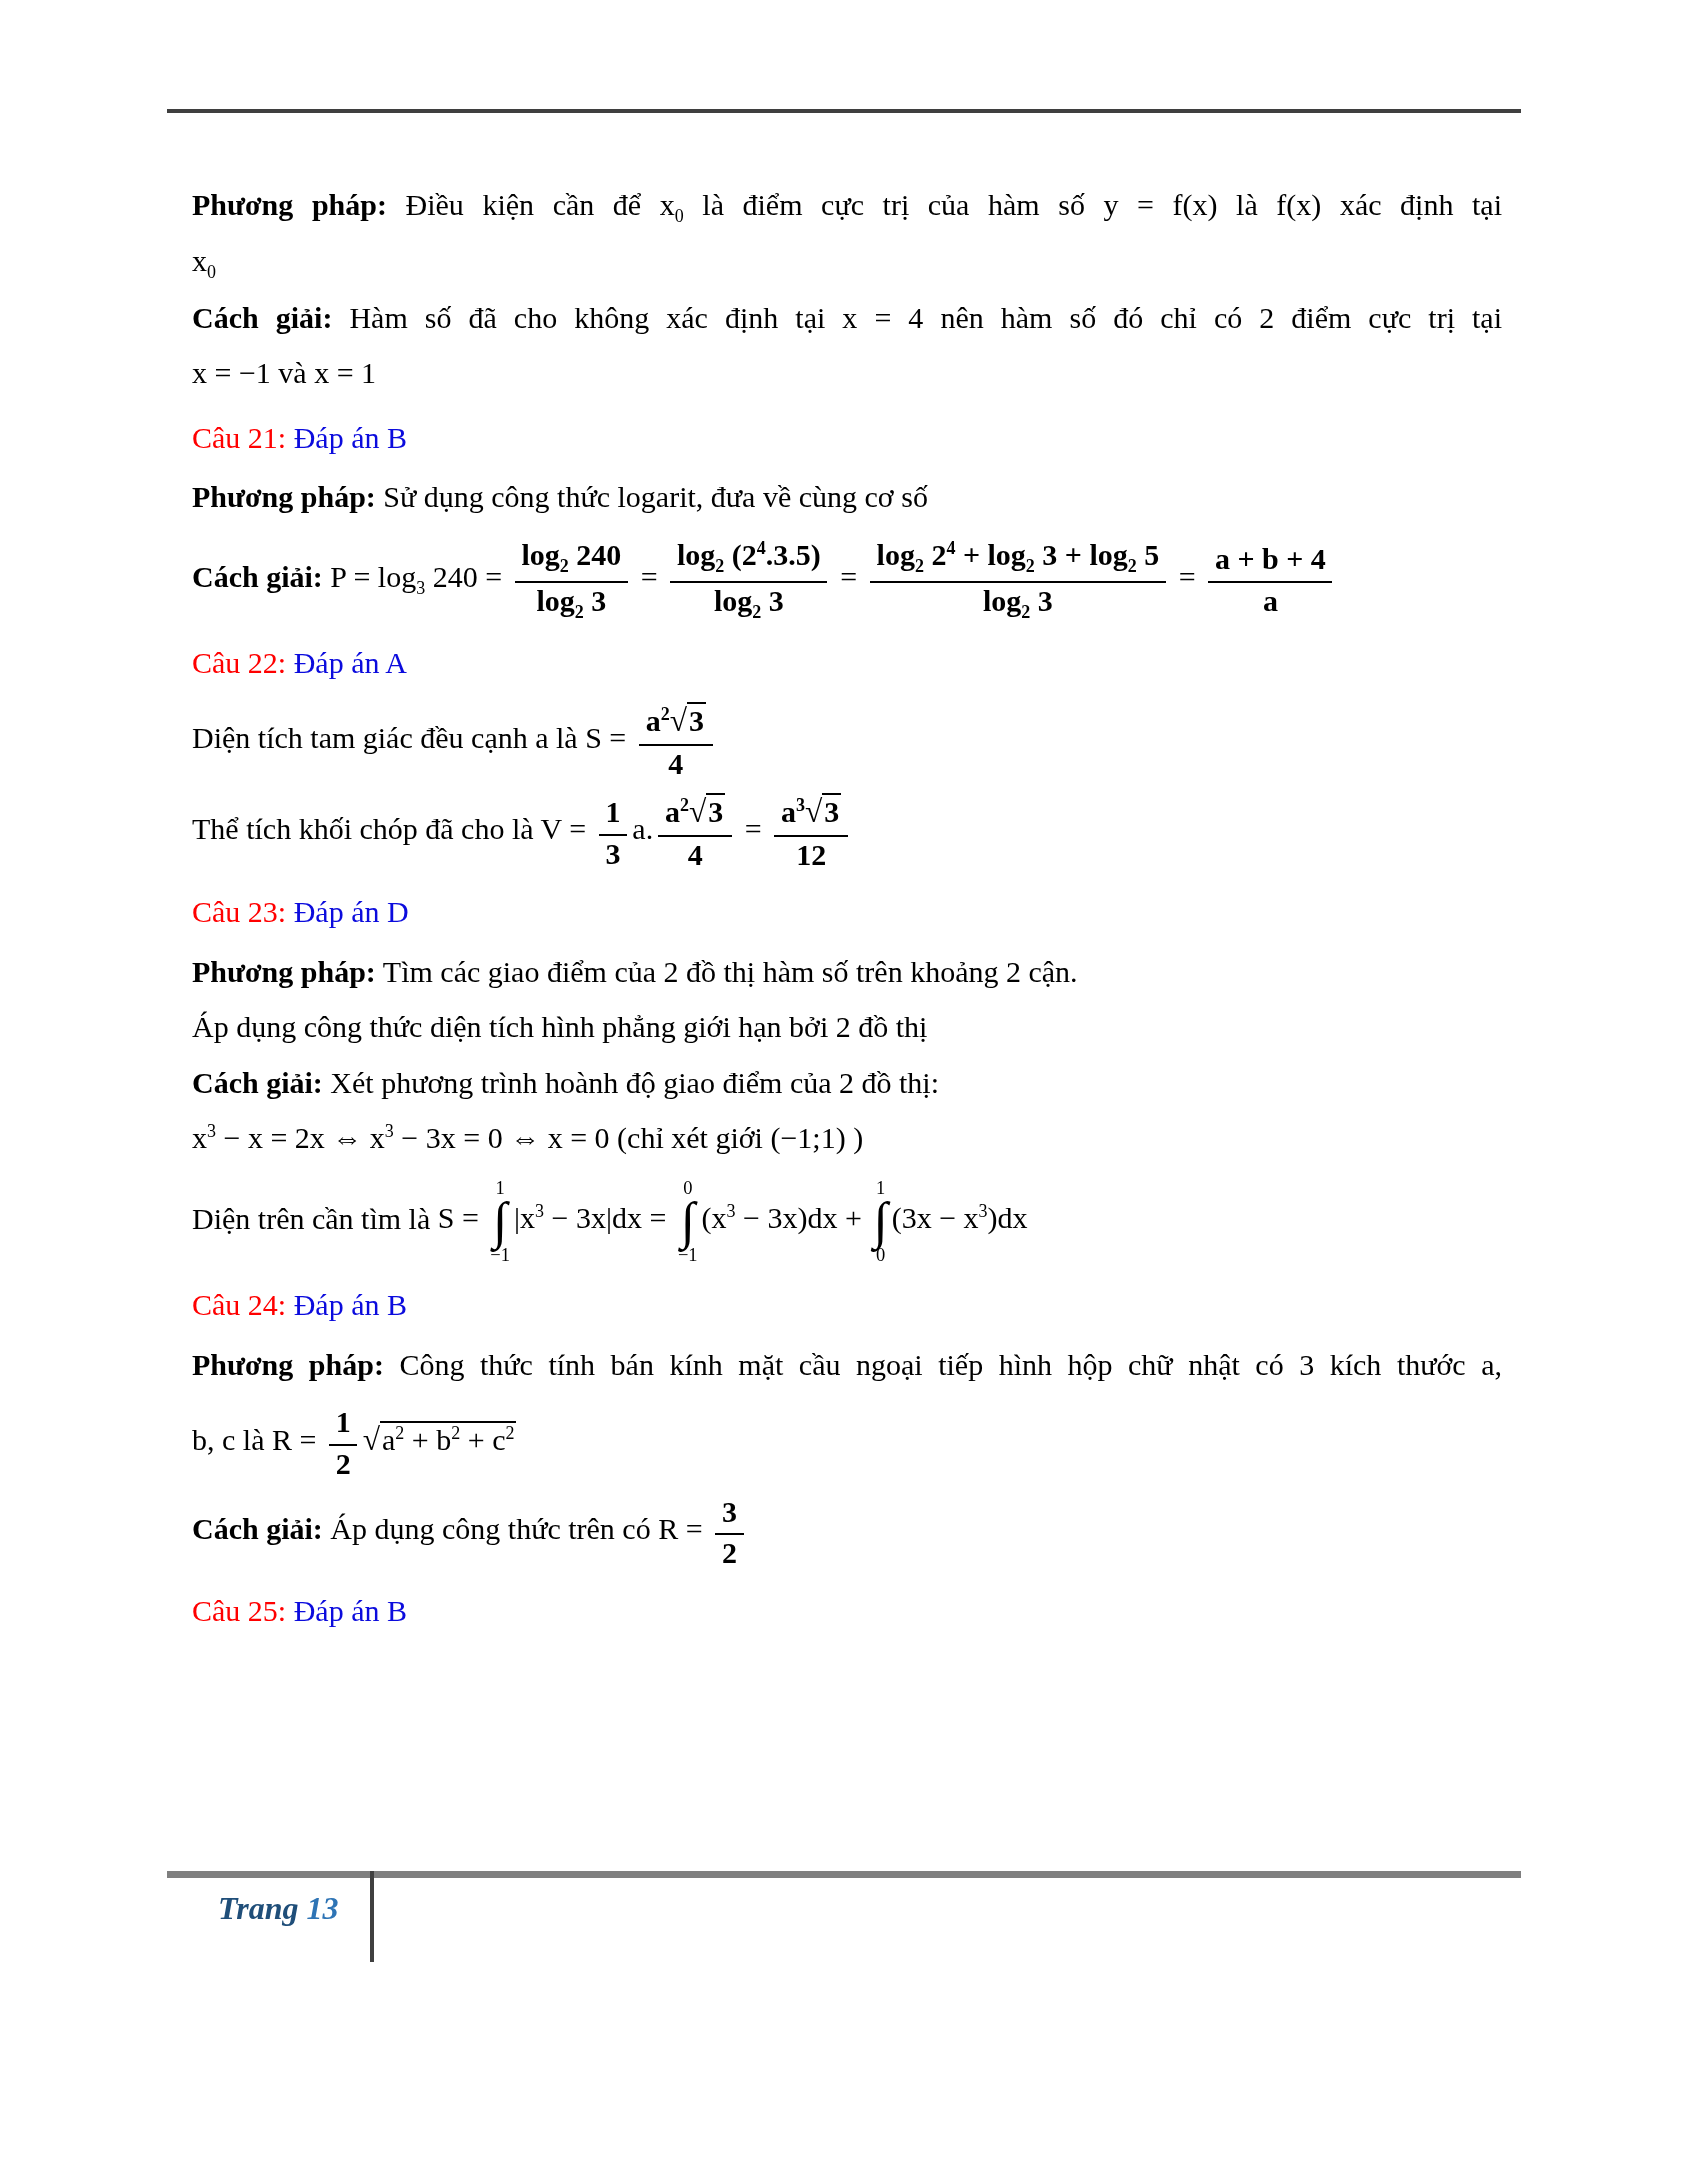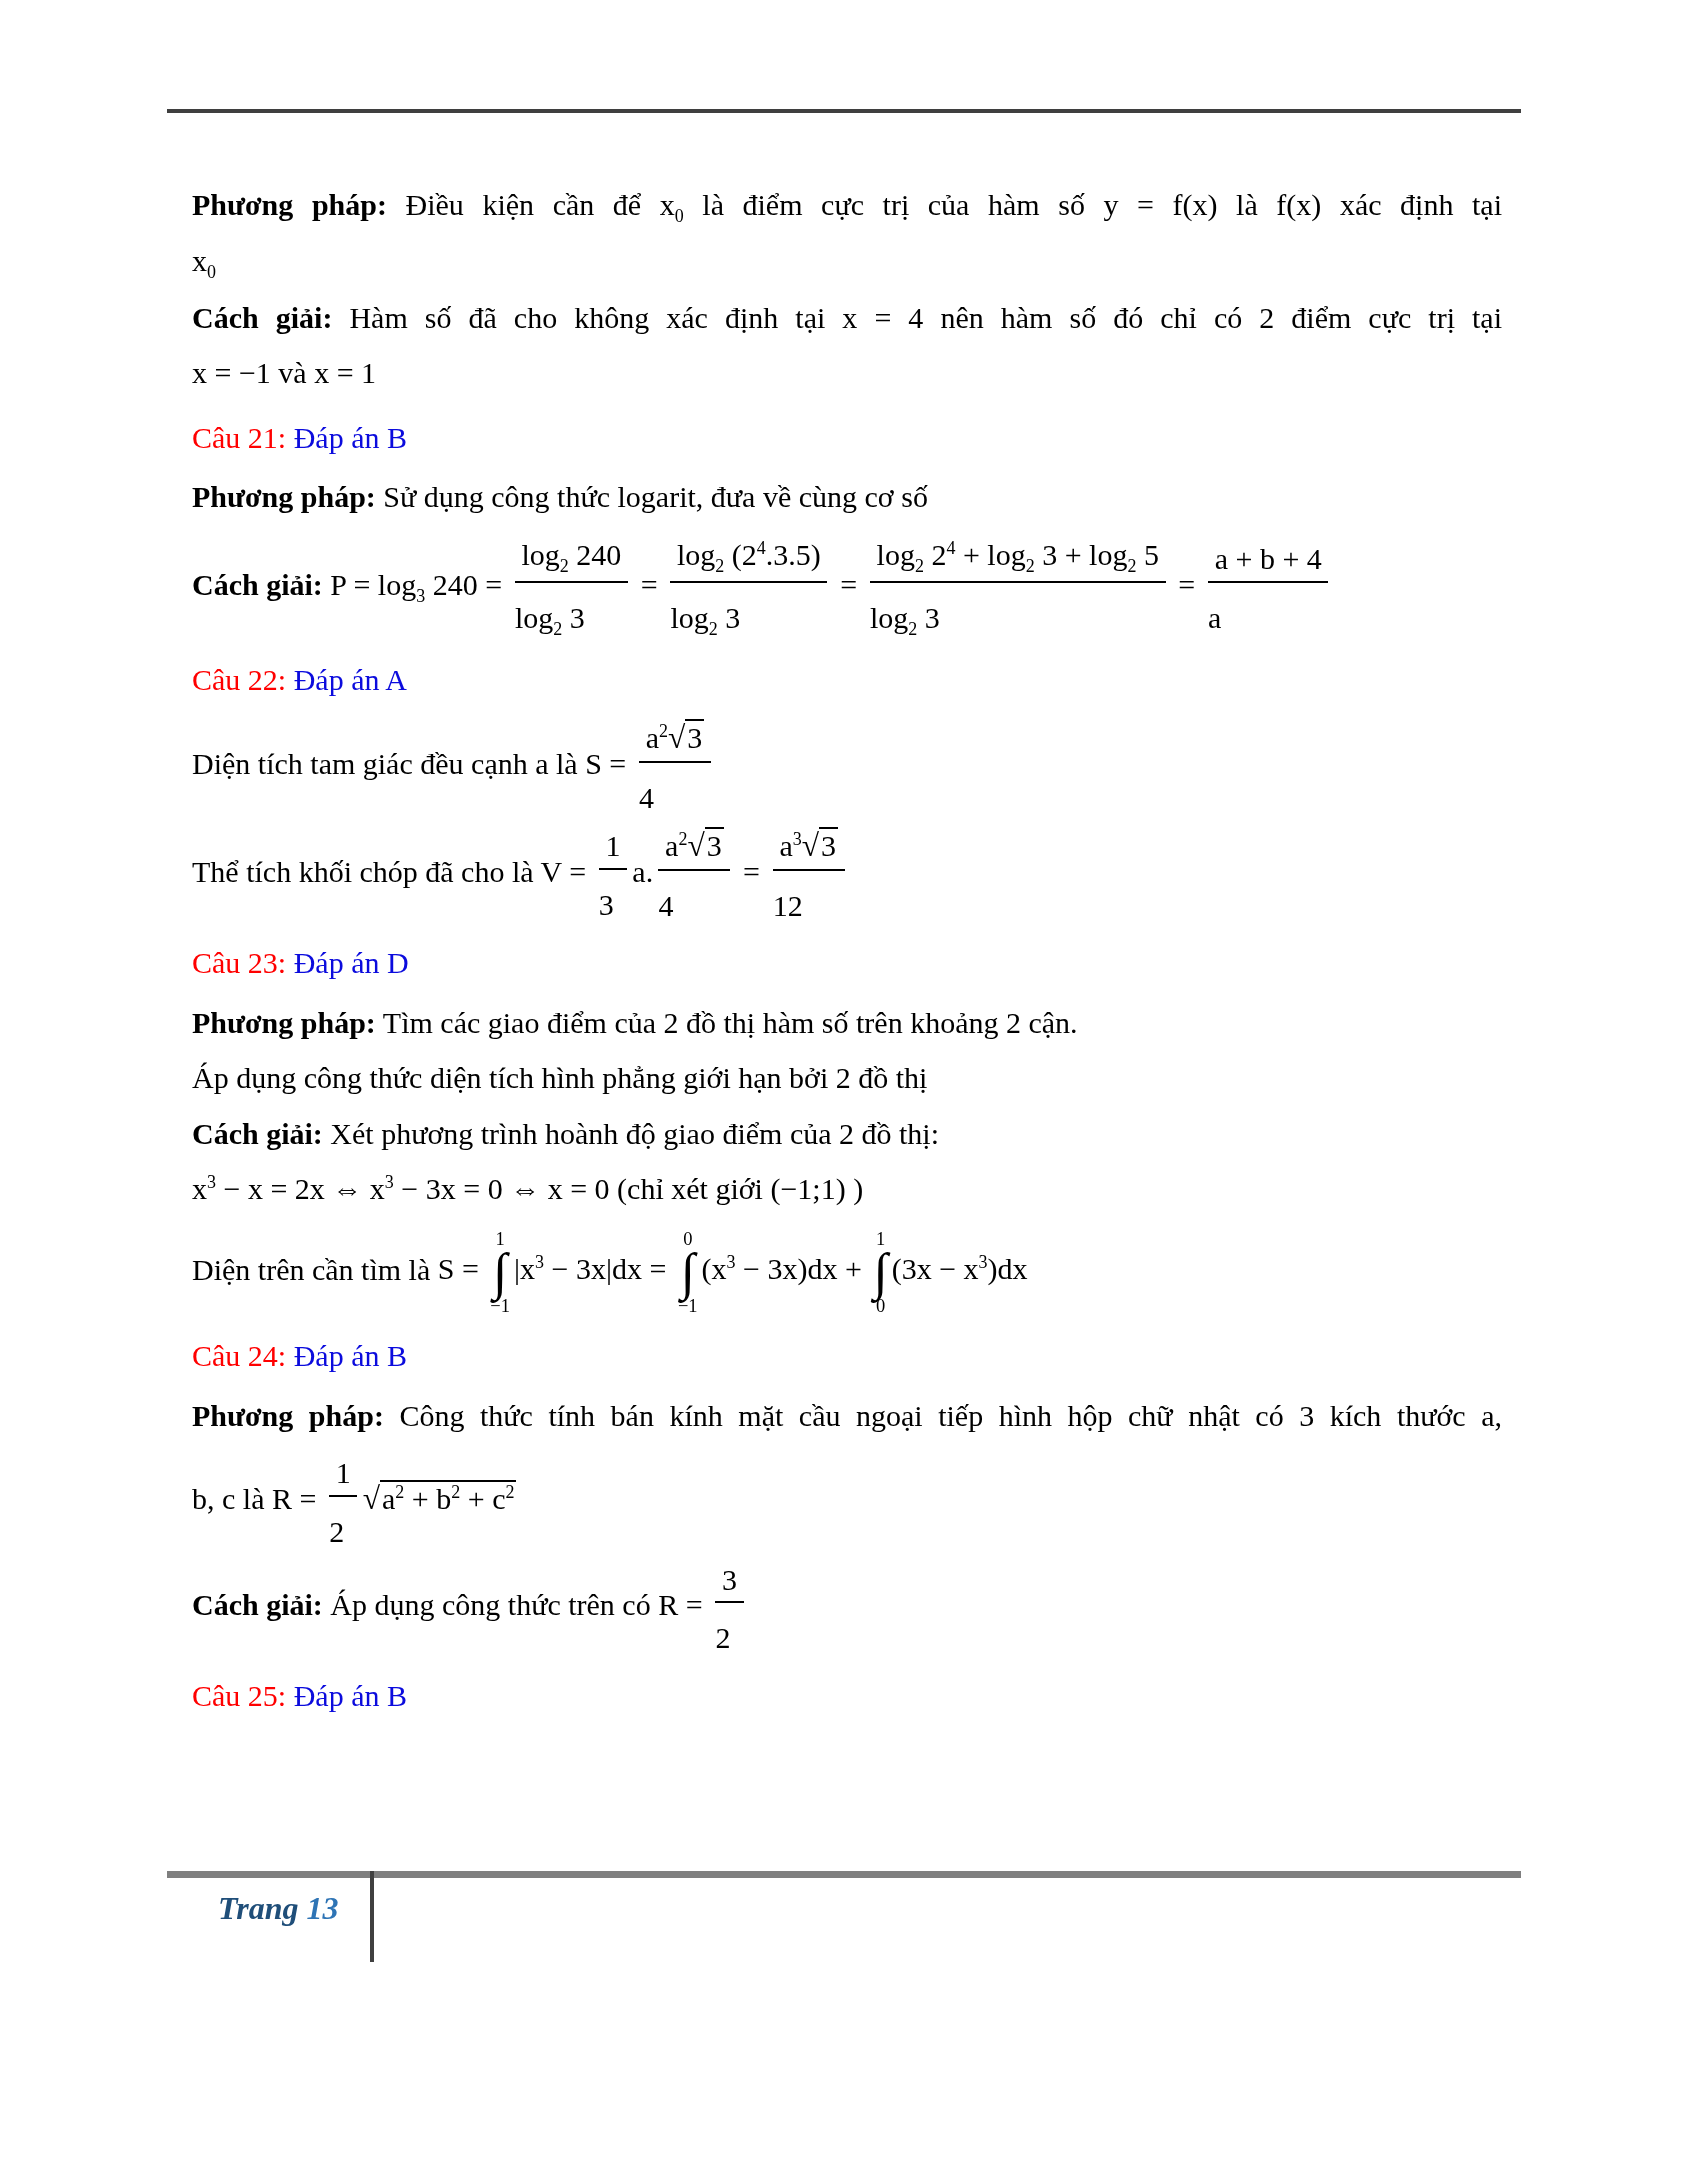--- a/index.html
+++ b/index.html
@@ -42,26 +42,27 @@
     margin: 12px 0;
     line-height: 1.25;
     text-align: left;
     text-align-last: auto;
   }
   .math { white-space: nowrap; font-family: "Liberation Serif", serif; }
   .math sub, .math sup { font-size: 60%; }
   .frac {
     display: inline-block;
     vertical-align: middle;
-    text-align: left;
+    text-align: center;
     margin: 0 5.3px;
     line-height: 1.15;
+    font-weight: bold;
   }
   .frac .num { display: block; border-bottom: 2px solid #000; padding: 1.3px 6.6px 4px; }
-  .frac .den { display: block; padding-top: 18px; }
+  .frac .den { display: block; padding-top: 1px; }
   .sqrt { white-space: nowrap; }
   .sqrt .rsign { font-size: 1.05em; }
   .sqrt .rbody { border-top: 2px solid #000; padding: 0 2px; }
   .int {
     display: inline-flex;
     flex-direction: column;
     align-items: center;
     vertical-align: middle;
     margin: 0 4px;
     line-height: 1;

